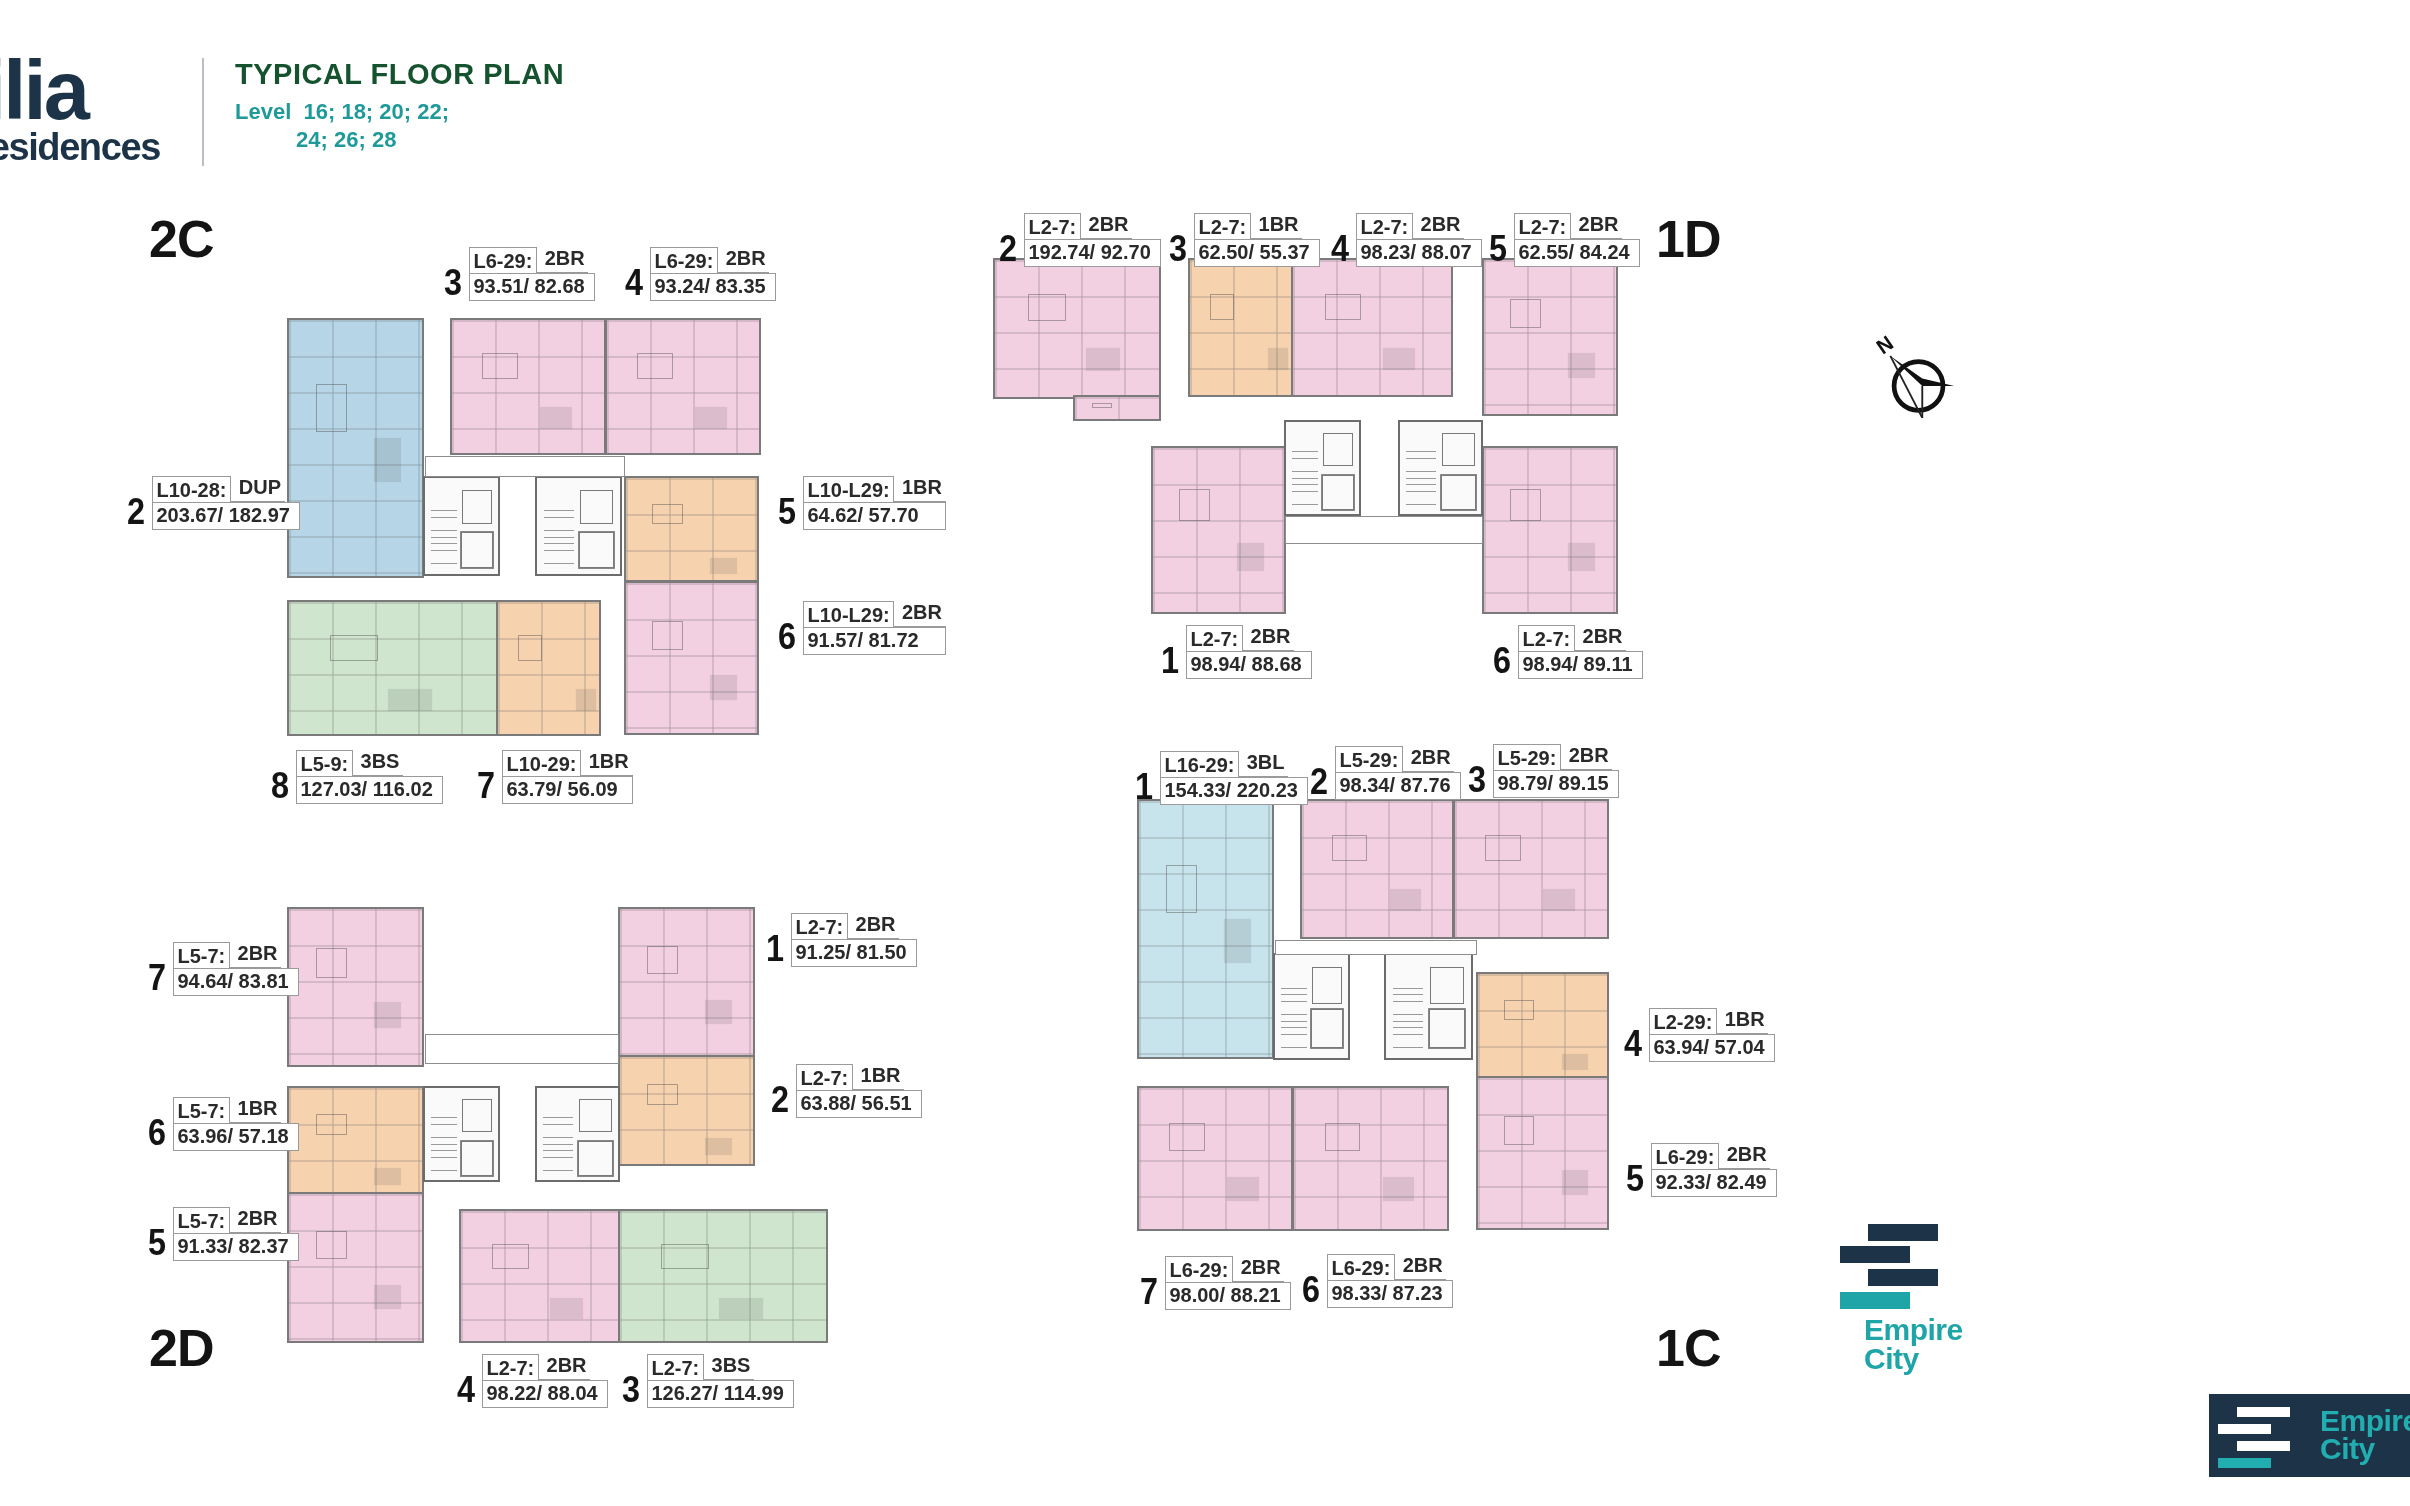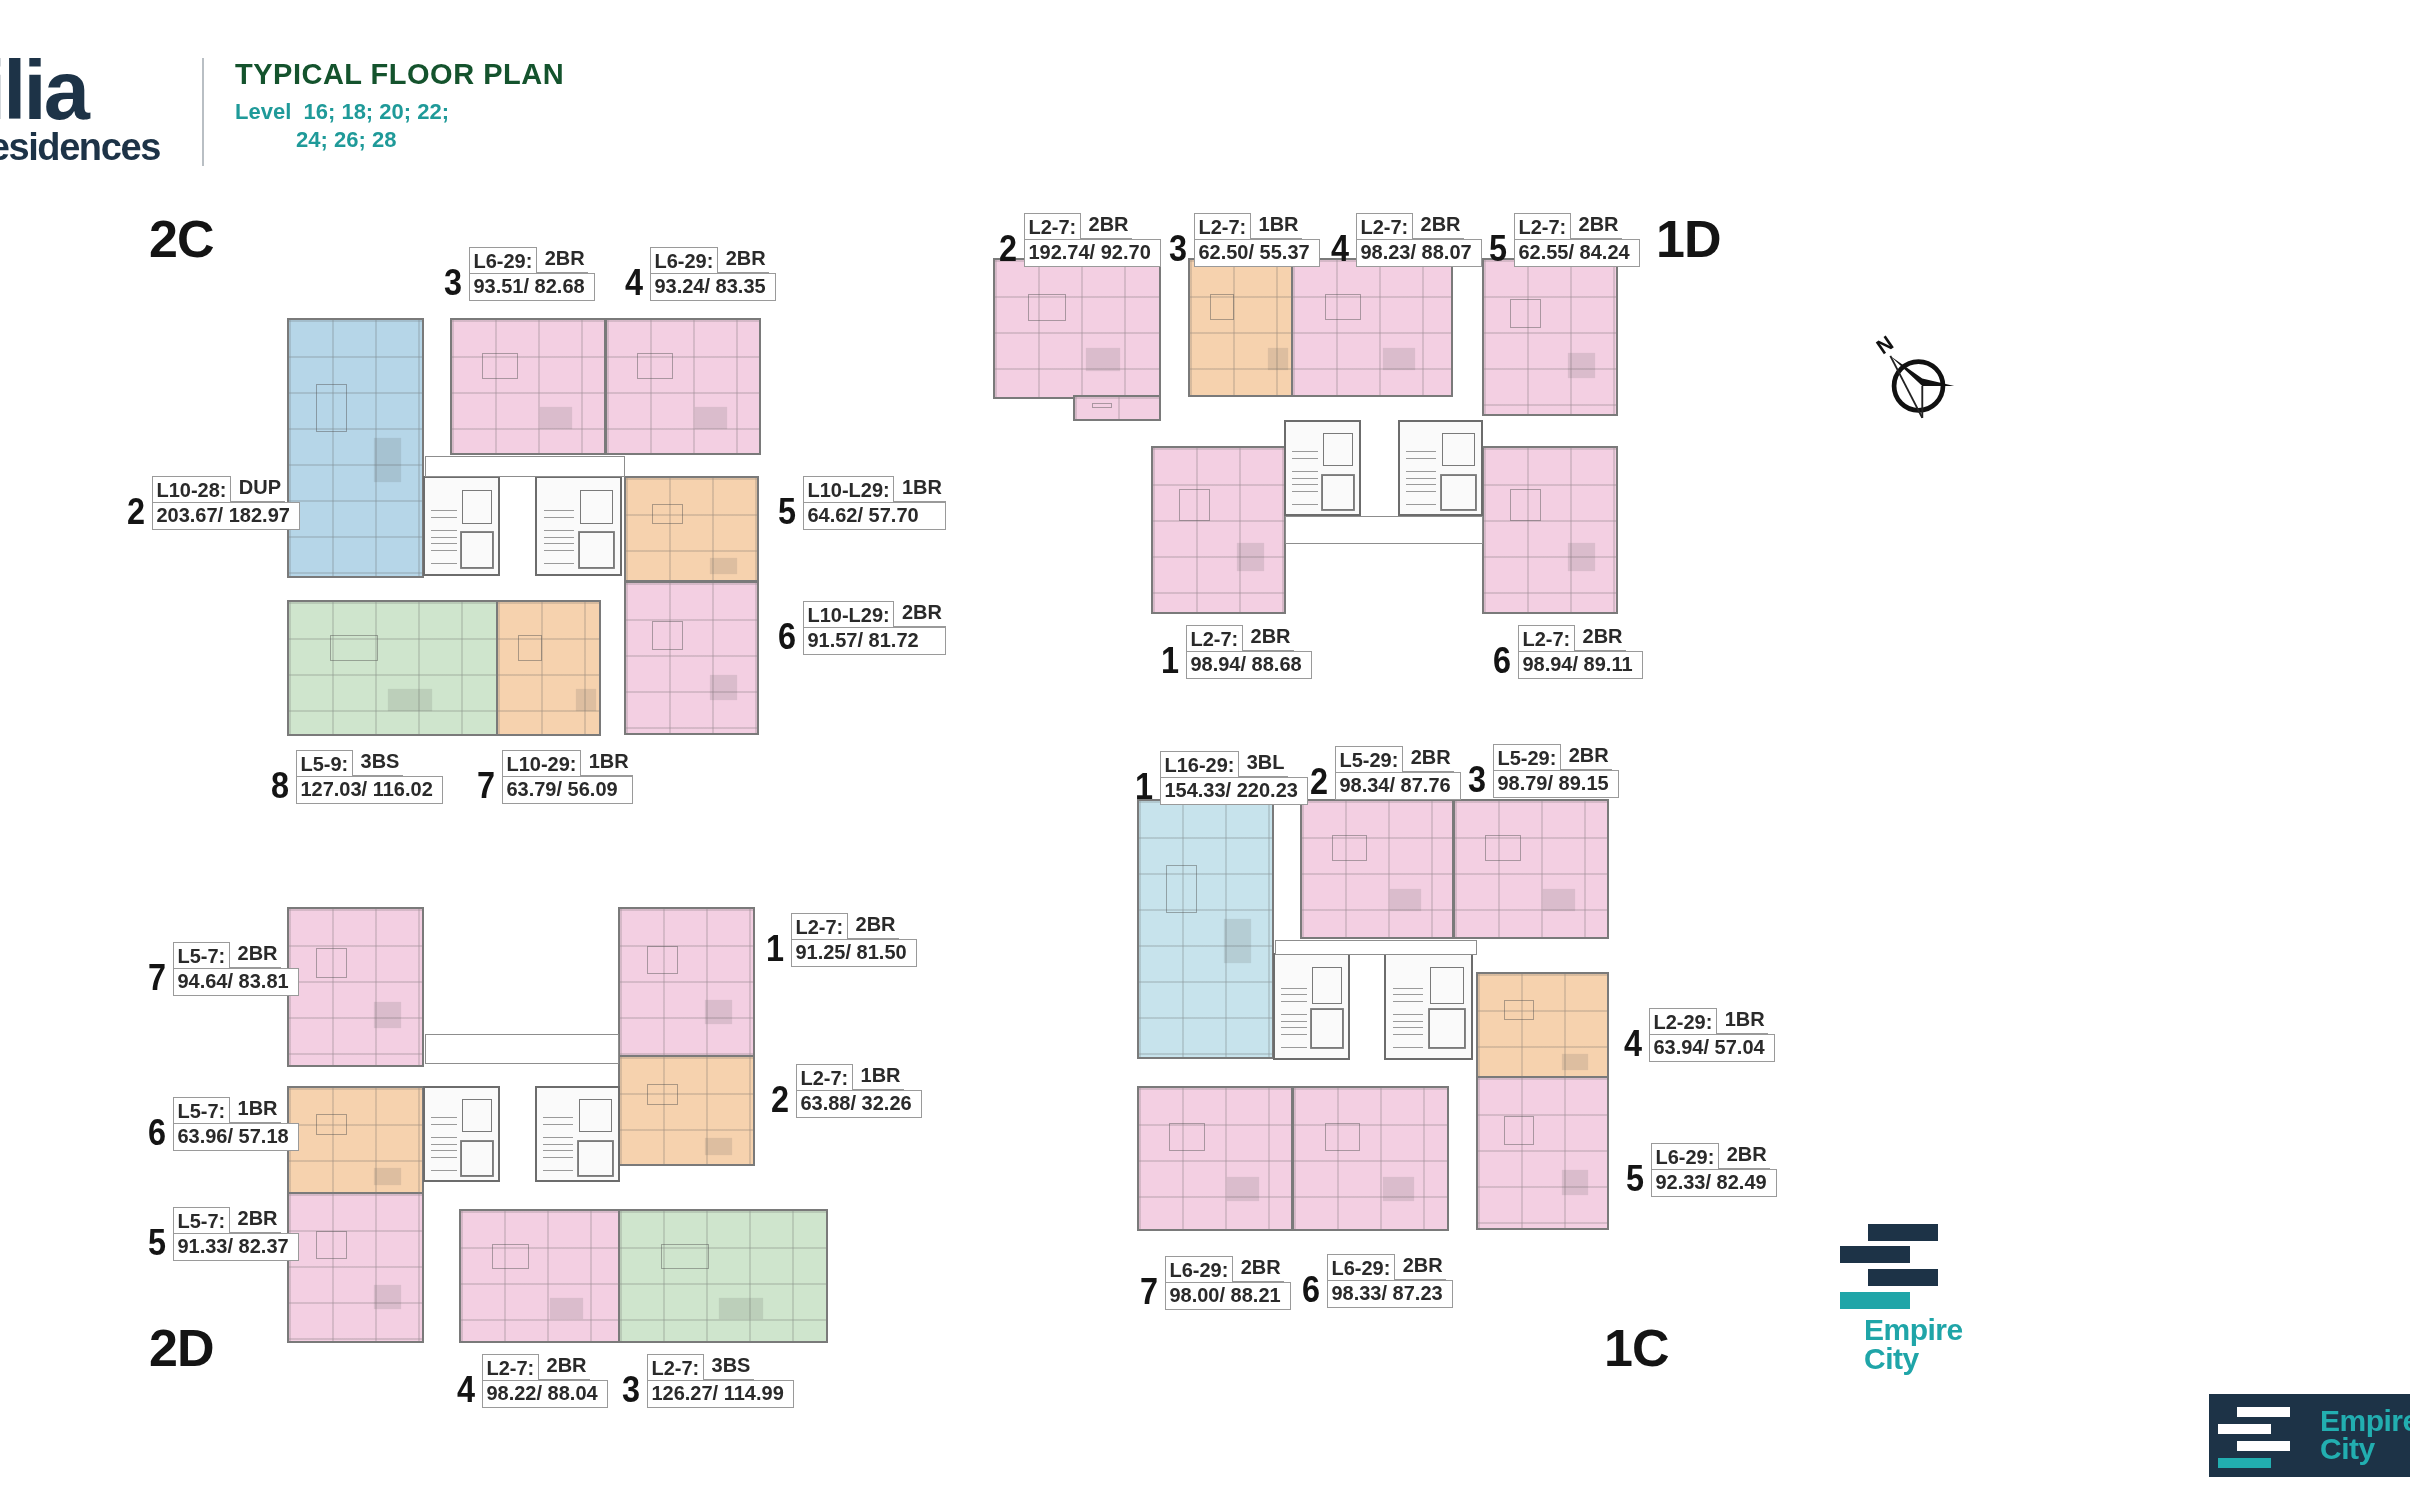--- a/index.html
+++ b/index.html
@@ -285,21 +285,21 @@
       <div class="area">63.96/ 57.18</div>
     </div>
 </div>
 <div class="abs tag" style="left:770px; top:1064px;">
   <span class="num">2</span>
   <div class="box">
       <div class="row1">
         <span class="lvl">L2-7:</span>
         <span class="typ">1BR</span>
       </div>
-      <div class="area">63.88/ 32.26</div>
+      <div class="area">63.88/ 56.51</div>
     </div>
 </div>
 <div class="abs tag" style="left:147px; top:1207px;">
   <span class="num">5</span>
   <div class="box">
       <div class="row1">
         <span class="lvl">L5-7:</span>
         <span class="typ">2BR</span>
       </div>
       <div class="area">91.33/ 82.37</div>
@@ -319,21 +319,21 @@
   <span class="num">3</span>
   <div class="box">
       <div class="row1">
         <span class="lvl">L2-7:</span>
         <span class="typ">3BS</span>
       </div>
       <div class="area">126.27/ 114.99</div>
     </div>
 </div>
 
-<div class="abs block-label" style="left:1604px; top:1322px;">1C</div>
+<div class="abs block-label" style="left:1656px; top:1322px;">1C</div>
 
 <div>
   <div class="unit lightblue" style="left:1137px; top:799px; width:137px; height:260px;"></div>
   <div class="unit pink" style="left:1300px; top:799px; width:154px; height:140px;"></div>
   <div class="unit pink" style="left:1453px; top:799px; width:156px; height:140px;"></div>
   <div class="unit orange" style="left:1476px; top:972px; width:133px; height:106px;"></div>
   <div class="unit pink" style="left:1476px; top:1076px; width:133px; height:154px;"></div>
   <div class="unit pink" style="left:1137px; top:1086px; width:156px; height:145px;"></div>
   <div class="unit pink" style="left:1292px; top:1086px; width:157px; height:145px;"></div>
   <div class="core" style="left:1273px; top:953px; width:77px; height:107px;"></div>

